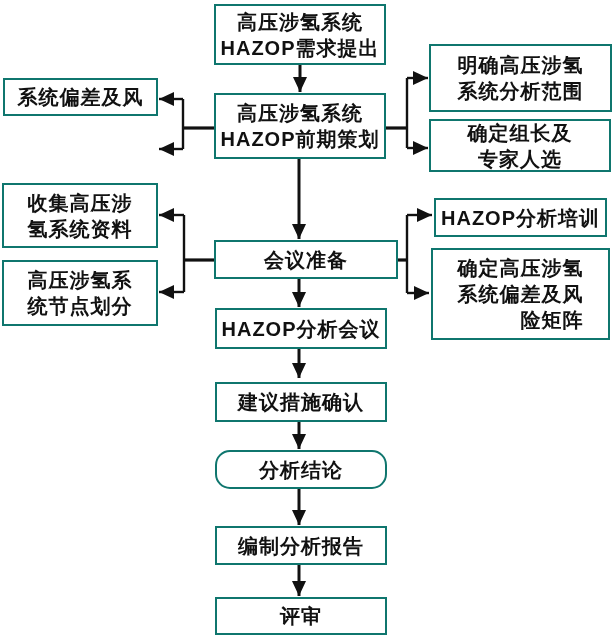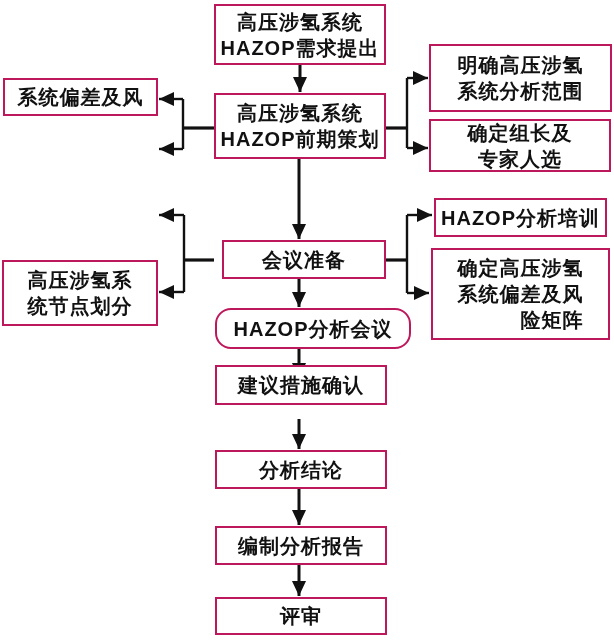--- a/index.html
+++ b/index.html
@@ -12,21 +12,21 @@
     overflow: hidden;
   }
   .wires {
     position: absolute;
     left: 0; top: 0;
     width: 614px; height: 644px;
   }
   .node {
     position: absolute;
     box-sizing: border-box;
-    border: 2px solid #be185d;
+    border: 2px solid #0f766e;
     background: #ffffff;
     color: #111111;
     display: flex;
     align-items: center;
     justify-content: center;
     text-align: center;
     white-space: pre-line;
     font-weight: bold;
     font-size: 20px;
     line-height: 1.3;
@@ -93,35 +93,37 @@
 
   <div class="node" style="left:3px;   top:78px;  width:155px; height:38px;">系统偏差及风</div>
 
 
   <div class="node" style="left:429px; top:44px;  width:183px; height:68px;">明确高压涉氢
 系统分析范围</div>
 
   <div class="node" style="left:429px; top:119px; width:182px; height:53px;">确定组长及
 专家人选</div>
 
+  <div class="node" style="left:2px;   top:183px; width:156px; height:65px;">收集高压涉
+氢系统资料</div>
 
   <div class="node" style="left:2px;   top:260px; width:156px; height:66px;">高压涉氢系
 统节点划分</div>
 
-  <div class="node" style="left:214px; top:240px; width:164px; height:39px;margin-left:8px;">会议准备</div>
+  <div class="node" style="left:214px; top:240px; width:184px; height:39px;">会议准备</div>
 
   <div class="node" style="left:434px; top:198px; width:173px; height:39px;">HAZOP分析培训</div>
 
   <div class="node" style="left:431px; top:248px; width:179px; height:92px;text-align:right;">确定高压涉氢
 系统偏差及风
 险矩阵</div>
 
-  <div class="node" style="left:215px; top:308px; width:196px; height:41px;border-radius:16px;">HAZOP分析会议</div>
+  <div class="node" style="left:215px; top:308px; width:172px; height:41px;">HAZOP分析会议</div>
 
-  <div class="node" style="left:215px; top:365px; width:172px; height:40px;">建议措施确认</div>
+  <div class="node" style="left:215px; top:382px; width:172px; height:40px;">建议措施确认</div>
 
-  <div class="node" style="left:215px; top:450px; width:172px; height:39px;">分析结论</div>
+  <div class="node" style="left:215px; top:450px; width:172px; height:39px;border-radius:15px;">分析结论</div>
 
   <div class="node" style="left:215px; top:526px; width:172px; height:39px;">编制分析报告</div>
 
   <div class="node" style="left:215px; top:597px; width:172px; height:38px;">评审</div>
 
 </div>
 
 </body></html>

